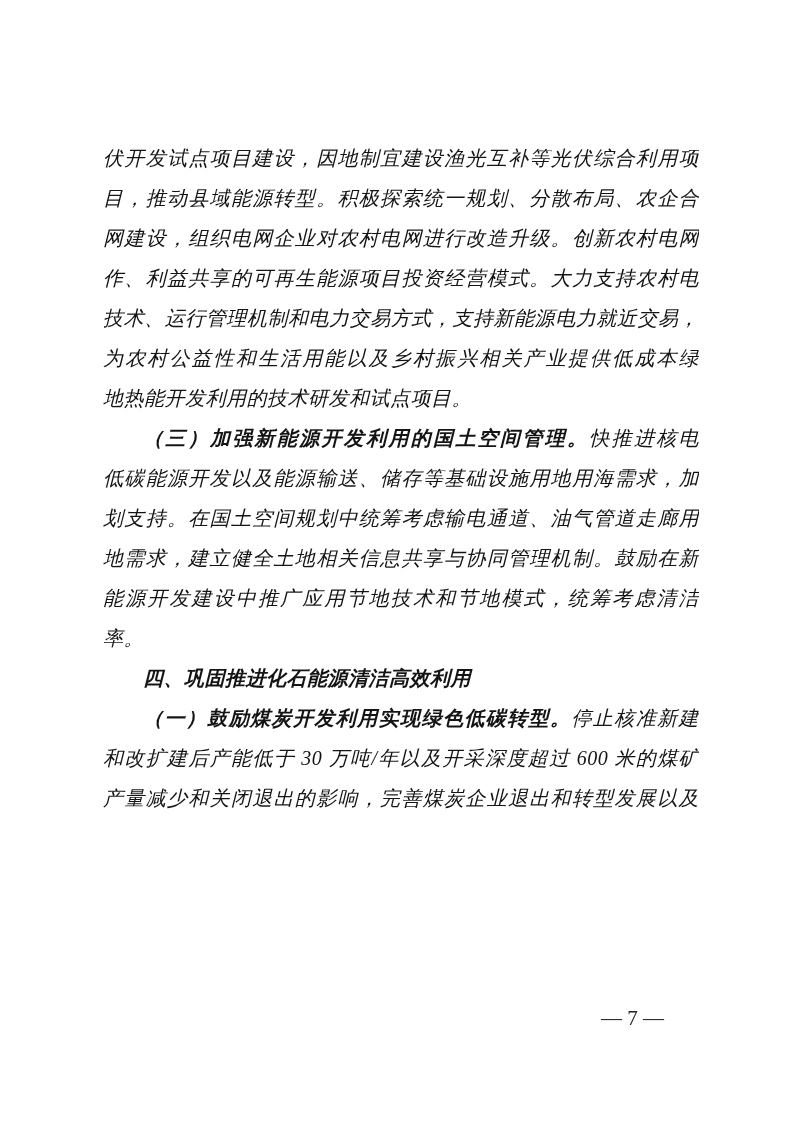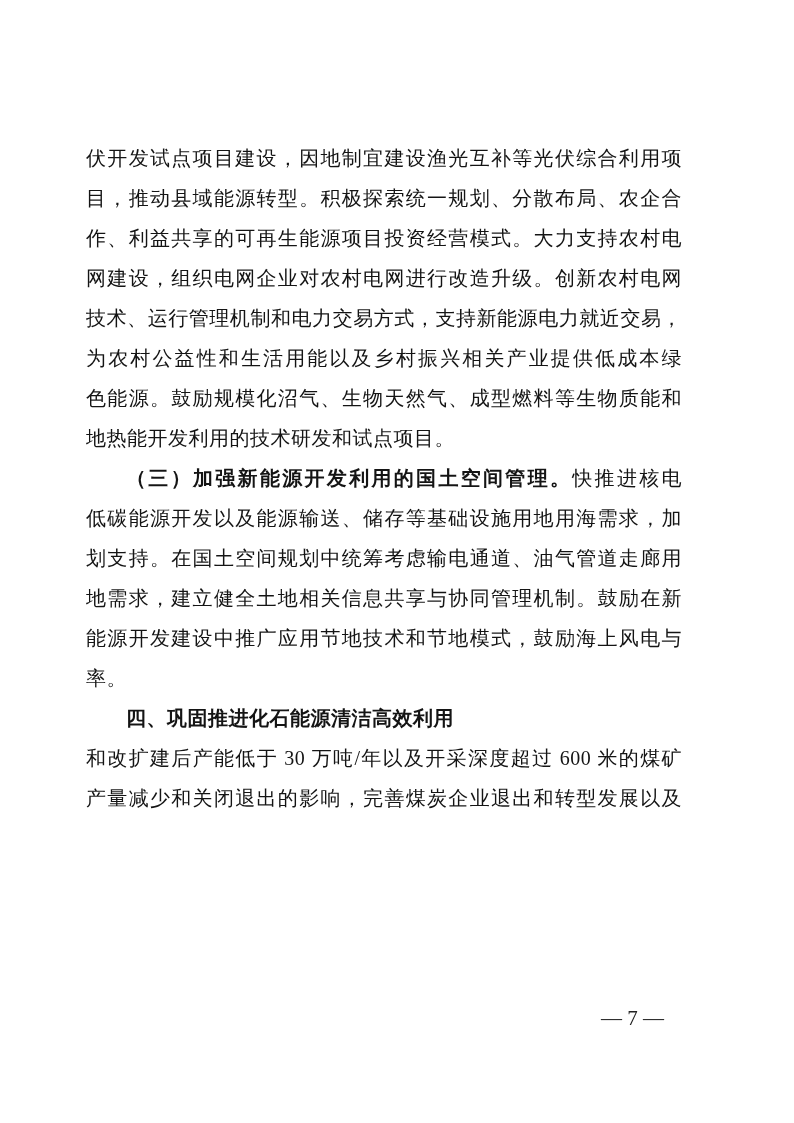--- a/index.html
+++ b/index.html
@@ -12,23 +12,24 @@
     width: 794px;
     height: 1123px;
     margin: 0 auto;
     background: #ffffff;
     color: #141414;
     font-family: "Liberation Serif", "DejaVu Serif", serif;
     overflow: hidden;
   }
   .doc-body {
     position: absolute;
-    left: 86px;
+    left: 103px;
     top: 138px;
     width: 596px;
+    font-style: italic;
   }
   .line {
     font-size: 20px;
     line-height: 40px;
     height: 40px;
     overflow: hidden;
     text-align: justify;
     text-align-last: justify;
     letter-spacing: 0.5px;
   }
@@ -60,30 +61,30 @@
     white-space: nowrap;
   }
 </style>
 </head>
 <body>
 
 <div class="page">
   <div class="doc-body">
       <div class="line"><span class="seg">伏开发试点项目建设，因地制宜建设渔光互补等光伏综合利用项</span></div>
       <div class="line"><span class="seg">目，推动县域能源转型。积极探索统一规划、分散布局、农企合</span></div>
+      <div class="line"><span class="seg">网建设，组织电网企业对农村电网进行改造升级。创新农村电网</span></div>
       <div class="line"><span class="seg">作、利益共享的可再生能源项目投资经营模式。大力支持农村电</span></div>
-      <div class="line"><span class="seg">网建设，组织电网企业对农村电网进行改造升级。创新农村电网</span></div>
       <div class="line"><span class="seg">技术、运行管理机制和电力交易方式，支持新能源电力就近交易，</span></div>
       <div class="line"><span class="seg">为农村公益性和生活用能以及乡村振兴相关产业提供低成本绿</span></div>
-      <div class="line"><span class="seg">色能源。鼓励规模化沼气、生物天然气、成型燃料等生物质能和</span></div>
       <div class="line last"><span class="seg">地热能开发利用的技术研发和试点项目。</span></div>
       <div class="line indent"><span class="seg bold">（三）加强新能源开发利用的国土空间管理。</span><span class="seg">快推进核电</span></div>
       <div class="line"><span class="seg">低碳能源开发以及能源输送、储存等基础设施用地用海需求，加</span></div>
       <div class="line"><span class="seg">划支持。在国土空间规划中统筹考虑输电通道、油气管道走廊用</span></div>
       <div class="line"><span class="seg">地需求，建立健全土地相关信息共享与协同管理机制。鼓励在新</span></div>
-      <div class="line"><span class="seg">能源开发建设中推广应用节地技术和节地模式，鼓励海上风电与</span></div>
+      <div class="line"><span class="seg">能源开发建设中推广应用节地技术和节地模式，统筹考虑清洁</span></div>
       <div class="line last"><span class="seg">率。</span></div>
       <div class="line last indent heading"><span class="seg bold">四、巩固推进化石能源清洁高效利用</span></div>
+      <div class="line indent"><span class="seg bold">（一）鼓励煤炭开发利用实现绿色低碳转型。</span><span class="seg">停止核准新建</span></div>
       <div class="line"><span class="seg">和改扩建后产能低于 30 万吨/年以及开采深度超过 600 米的煤矿</span></div>
       <div class="line"><span class="seg">产量减少和关闭退出的影响，完善煤炭企业退出和转型发展以及</span></div>
     </div>
   <div class="page-number">— 7 —</div>
 </div>
 
 </body></html>

